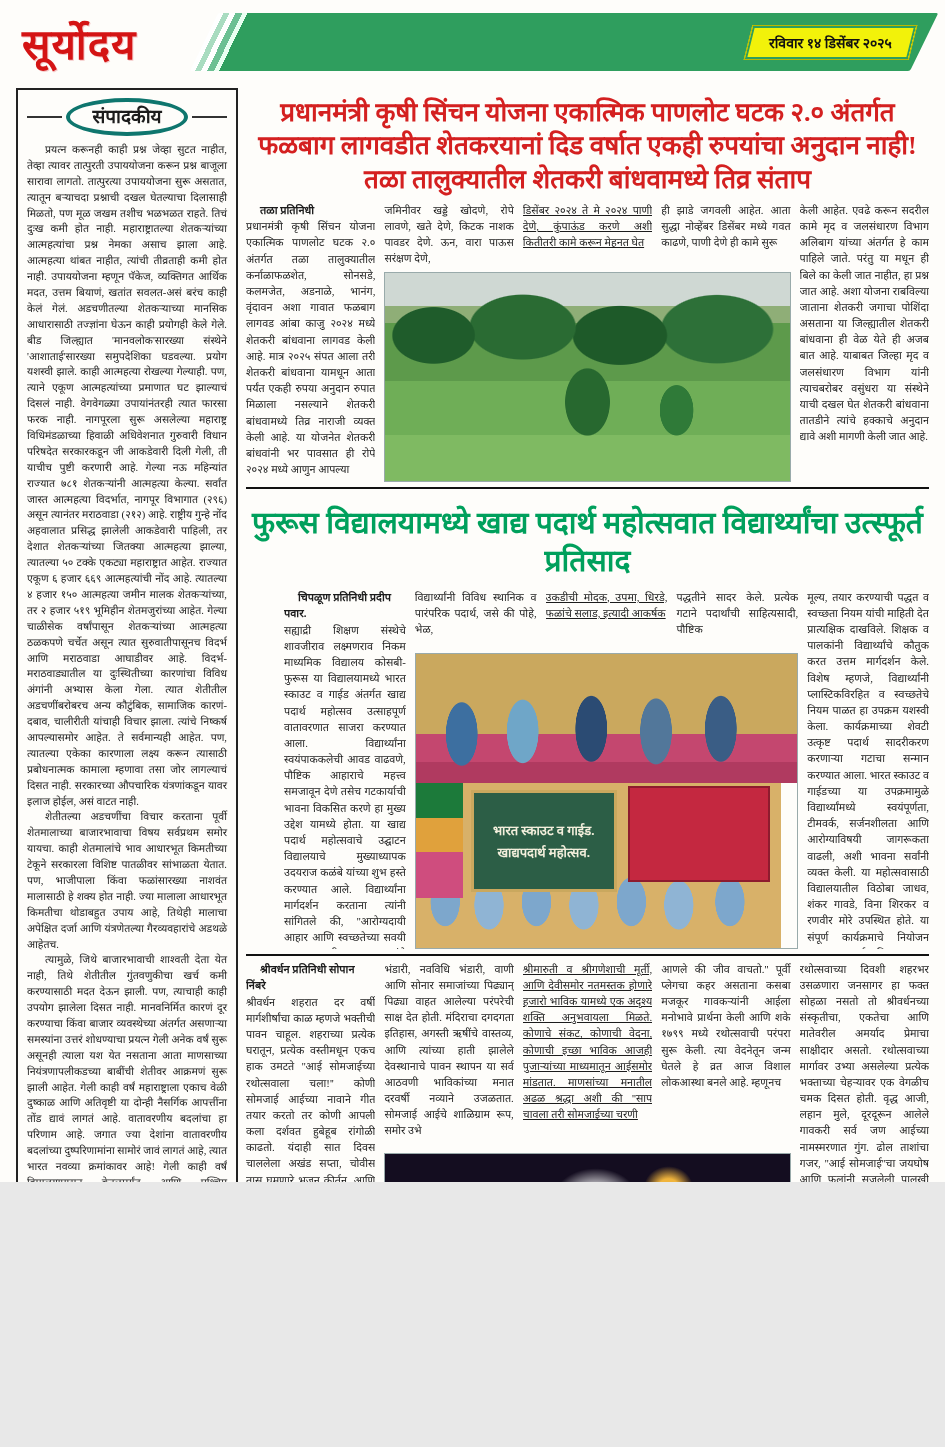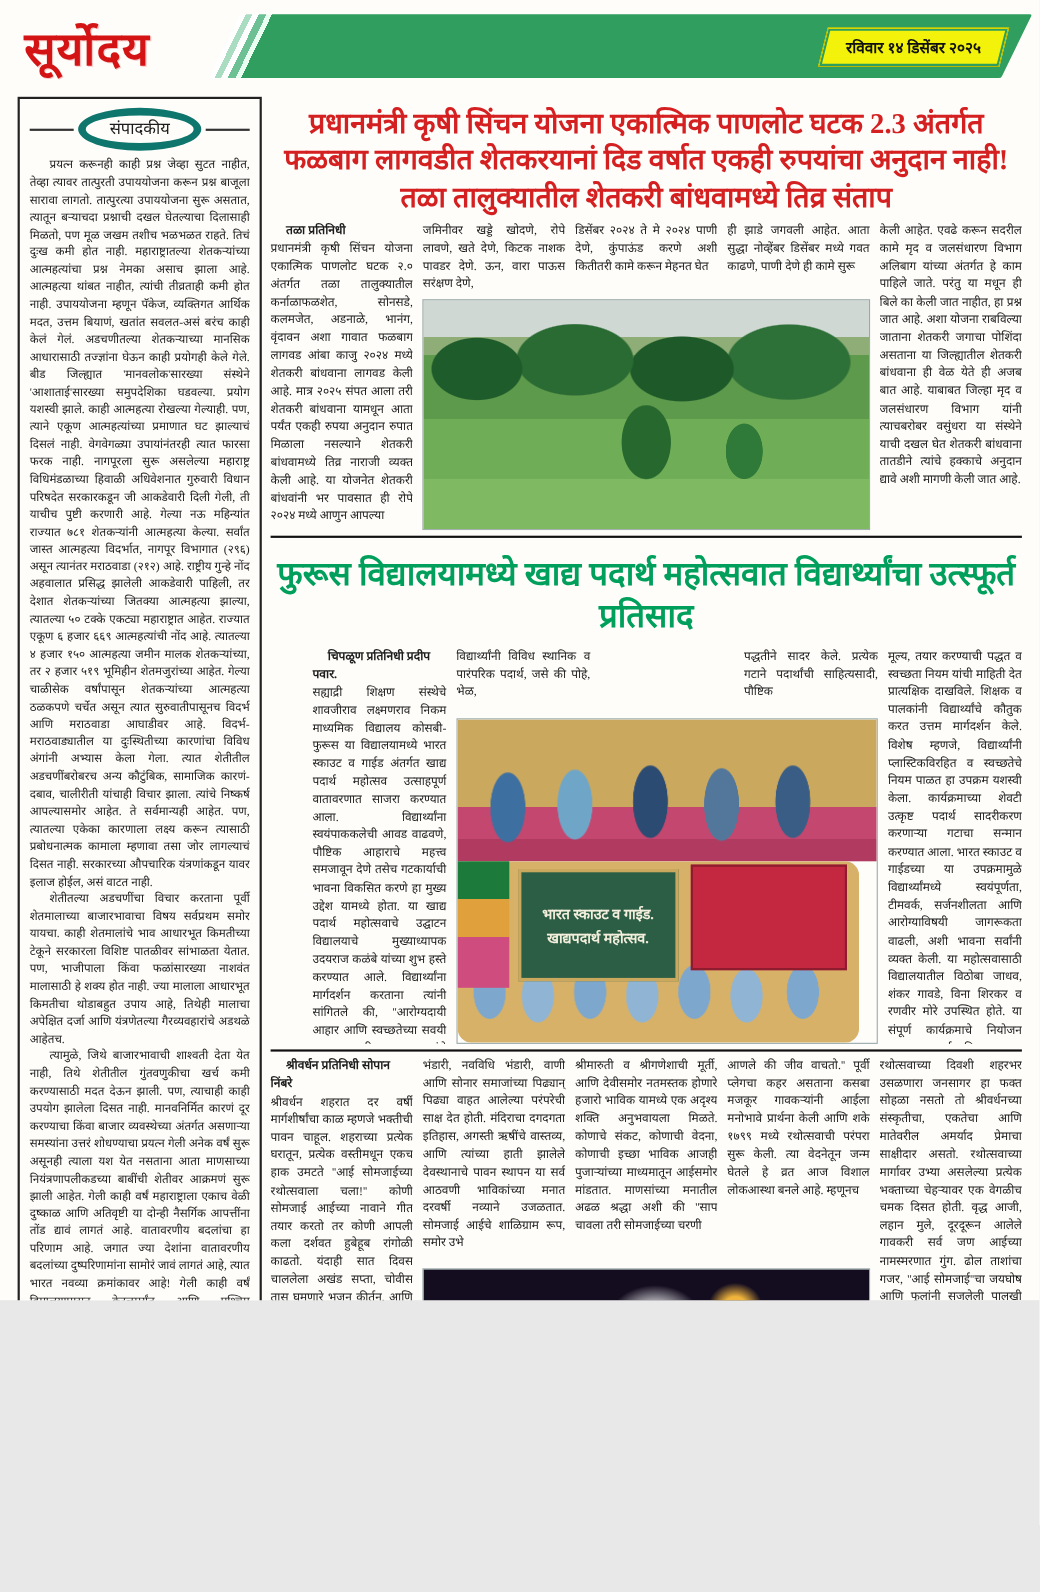--- a/index.html
+++ b/index.html
@@ -39,22 +39,22 @@
 
   
   .editorial {
     width:222px; min-width:222px; height:1246px;
     border:2px solid #222; padding:6px 9px 8px 9px;
     overflow:hidden; background:#fefdfa;
   }
   .edit-label-row { display:flex; align-items:center; gap:4px; margin:2px 0 6px 0; }
   .edit-label-row .line { flex:1; border-top:2px solid #333; }
   .edit-pill {
-    border:7px solid #0f766e; border-radius:50%;
-    padding:1px 22px 3px 22px; font-size:15px; font-weight:normal; white-space:nowrap;
+    border:4px solid #0f766e; border-radius:50%;
+    padding:1px 22px 3px 22px; font-size:19px; font-weight:bold; white-space:nowrap;
   }
   .edit-title { text-align:center; font-size:25px; font-weight:bold; margin:2px 0 8px 0; }
   .editorial p {
     font-size:10.6px; line-height:1.5; text-align:justify;
     text-indent:18px; word-break:break-word;
   }
 
   
   .main { flex:1; display:flex; flex-direction:column; }
 
@@ -69,21 +69,21 @@
     display:grid; grid-template-columns:repeat(5,1fr);
     column-gap:9px; row-gap:6px; overflow:hidden;
   }
   .abody .coltext, .abody .strip {
     font-size:10.8px; line-height:1.5; text-align:justify;
     overflow:hidden; word-break:break-word;
   }
   .byline { font-size:11px; line-height:1.5; text-indent:14px; font-weight:bold; }
   .c1 { grid-column:1; grid-row:1/3; }
   .s2 { grid-column:2; grid-row:1; }
-  .s3 { grid-column:3; grid-row:1; }
+  .s3 { grid-column:3; grid-row:1;text-decoration:underline; }
   .s4 { grid-column:4; grid-row:1; }
   .ph { grid-column:2/5; grid-row:2; }
   .c5 { grid-column:5; grid-row:1/3; }
 
   .body1 { height:280px; grid-template-rows:64px 1fr; }
   .body2 { height:360px; grid-template-rows:58px 1fr;margin-left:38px; }
   .body3 { height:382px; grid-template-rows:186px 1fr; }
   .body3 .c1, .body3 .c5 { border-bottom:3px solid #000; padding-bottom:3px; }
 
   
@@ -115,21 +115,20 @@
     position:absolute; left:0; bottom:0; right:16px; height:56%;
     background:
       radial-gradient(24px 40px at 8% 72%, #7da7cc 60%, rgba(0,0,0,0) 62%),
       radial-gradient(24px 40px at 20% 74%, #8fb4d4 60%, rgba(0,0,0,0) 62%),
       radial-gradient(24px 40px at 33% 72%, #7da7cc 60%, rgba(0,0,0,0) 62%),
       radial-gradient(24px 40px at 46% 74%, #8fb4d4 60%, rgba(0,0,0,0) 62%),
       radial-gradient(24px 40px at 59% 72%, #7da7cc 60%, rgba(0,0,0,0) 62%),
       radial-gradient(24px 40px at 72% 74%, #8fb4d4 60%, rgba(0,0,0,0) 62%),
       radial-gradient(24px 40px at 86% 72%, #7da7cc 60%, rgba(0,0,0,0) 62%),
       linear-gradient(180deg, #d8b169 0 100%);
-    border-radius: 13px;
   }
   .poster {
     position:absolute; left:0; top:0; width:13%; height:70%;
     background:linear-gradient(180deg,#1c7a3a 0 30%, #e0a13c 30% 60%, #cf4d7e 60% 100%);
   }
   .chalkboard {
     position:absolute; left:15%; top:4%; width:40%; height:62%;
     background:#2c5e46; border:3px solid #caa85e;
     display:flex; flex-direction:column; align-items:center; justify-content:center; gap:4px;
   }
@@ -176,21 +175,21 @@
         <span class="line"></span>
       </div>
       <p>प्रयत्न करूनही काही प्रश्न जेव्हा सुटत नाहीत, तेव्हा त्यावर तात्पुरती उपाययोजना करून प्रश्न बाजूला सारावा लागतो. तात्पुरत्या उपाययोजना सुरू असतात, त्यातून बऱ्याचदा प्रश्नाची दखल घेतल्याचा दिलासाही मिळतो, पण मूळ जखम तशीच भळभळत राहते. तिचं दुःख कमी होत नाही. महाराष्ट्रातल्या शेतकऱ्यांच्या आत्महत्यांचा प्रश्न नेमका असाच झाला आहे. आत्महत्या थांबत नाहीत, त्यांची तीव्रताही कमी होत नाही. उपाययोजना म्हणून पॅकेज, व्यक्तिगत आर्थिक मदत, उत्तम बियाणं, खतांत सवलत-असं बरंच काही केलं गेलं. अडचणीतल्या शेतकऱ्याच्या मानसिक आधारासाठी तज्ज्ञांना घेऊन काही प्रयोगही केले गेले. बीड जिल्ह्यात 'मानवलोक'सारख्या संस्थेने 'आशाताई'सारख्या समुपदेशिका घडवल्या. प्रयोग यशस्वी झाले. काही आत्महत्या रोखल्या गेल्याही. पण, त्याने एकूण आत्महत्यांच्या प्रमाणात घट झाल्याचं दिसलं नाही. वेगवेगळ्या उपायांनंतरही त्यात फारसा फरक नाही. नागपूरला सुरू असलेल्या महाराष्ट्र विधिमंडळाच्या हिवाळी अधिवेशनात गुरुवारी विधान परिषदेत सरकारकडून जी आकडेवारी दिली गेली, ती याचीच पुष्टी करणारी आहे. गेल्या नऊ महिन्यांत राज्यात ७८१ शेतकऱ्यांनी आत्महत्या केल्या. सर्वांत जास्त आत्महत्या विदर्भात, नागपूर विभागात (२९६) असून त्यानंतर मराठवाडा (२१२) आहे. राष्ट्रीय गुन्हे नोंद अहवालात प्रसिद्ध झालेली आकडेवारी पाहिली, तर देशात शेतकऱ्यांच्या जितक्या आत्महत्या झाल्या, त्यातल्या ५० टक्के एकट्या महाराष्ट्रात आहेत. राज्यात एकूण ६ हजार ६६९ आत्महत्यांची नोंद आहे. त्यातल्या ४ हजार १५० आत्महत्या जमीन मालक शेतकऱ्यांच्या, तर २ हजार ५१९ भूमिहीन शेतमजुरांच्या आहेत. गेल्या चाळीसेक वर्षांपासून शेतकऱ्यांच्या आत्महत्या ठळकपणे चर्चेत असून त्यात सुरुवातीपासूनच विदर्भ आणि मराठवाडा आघाडीवर आहे. विदर्भ-मराठवाड्यातील या दुःस्थितीच्या कारणांचा विविध अंगांनी अभ्यास केला गेला. त्यात शेतीतील अडचणींबरोबरच अन्य कौटुंबिक, सामाजिक कारणं-दबाव, चालीरीती यांचाही विचार झाला. त्यांचे निष्कर्ष आपल्यासमोर आहेत. ते सर्वमान्यही आहेत. पण, त्यातल्या एकेका कारणाला लक्ष्य करून त्यासाठी प्रबोधनात्मक कामाला म्हणावा तसा जोर लागल्याचं दिसत नाही. सरकारच्या औपचारिक यंत्रणांकडून यावर इलाज होईल, असं वाटत नाही.</p>
       <p>शेतीतल्या अडचणींचा विचार करताना पूर्वी शेतमालाच्या बाजारभावाचा विषय सर्वप्रथम समोर यायचा. काही शेतमालांचे भाव आधारभूत किमतीच्या टेकूने सरकारला विशिष्ट पातळीवर सांभाळता येतात. पण, भाजीपाला किंवा फळांसारख्या नाशवंत मालासाठी हे शक्य होत नाही. ज्या मालाला आधारभूत किमतीचा थोडाबहुत उपाय आहे, तिथेही मालाचा अपेक्षित दर्जा आणि यंत्रणेतल्या गैरव्यवहारांचे अडथळे आहेतच.</p>
       <p>त्यामुळे, जिथे बाजारभावाची शाश्वती देता येत नाही, तिथे शेतीतील गुंतवणुकीचा खर्च कमी करण्यासाठी मदत देऊन झाली. पण, त्याचाही काही उपयोग झालेला दिसत नाही. मानवनिर्मित कारणं दूर करण्याचा किंवा बाजार व्यवस्थेच्या अंतर्गत असणाऱ्या समस्यांना उत्तरं शोधण्याचा प्रयत्न गेली अनेक वर्षं सुरू असूनही त्याला यश येत नसताना आता माणसाच्या नियंत्रणापलीकडच्या बाबींची शेतीवर आक्रमणं सुरू झाली आहेत. गेली काही वर्षं महाराष्ट्राला एकाच वेळी दुष्काळ आणि अतिवृष्टी या दोन्ही नैसर्गिक आपत्तींना तोंड द्यावं लागतं आहे. वातावरणीय बदलांचा हा परिणाम आहे. जगात ज्या देशांना वातावरणीय बदलांच्या दुष्परिणामांना सामोरं जावं लागतं आहे, त्यात भारत नवव्या क्रमांकावर आहे! गेली काही वर्षं हिमालयापासून केरळपर्यंत आणि पश्चिम किनारपट्टीपासून पूर्व किनारपट्टीपर्यंत ढगफुटी, चक्रीवादळांचा रतीब सुरू आहे. किनारपट्टीवरच्या शेतीबरोबरच मच्छीमारांचं मोठं नुकसान होतं आहे. जगातल्या तीन अब्जांपेक्षा जास्त लोकसंख्या (सुमारे ४० टक्के) गेली ३० वर्षं तीव्र वातावरणीय बदलांनी वारंवार उद्ध्वस्त होते आहे. ही लोकसंख्या ज्या अकरा देशांत आहे, त्यातच भारत नववा आहे. कृषीप्रधान भारताला या अस्थिर वातावरणाचा विचार करून आपल्या कृषी क्षेत्रात आमूलाग्र बदल करावे लागणार आहेत. त्याची जाणीव आपल्याकडे आता दिसू लागली आहे. धोरणात्मक पातळीवर त्याच्या पर्यायांची भाषा बोलली जाऊ लागली आहे. केवळ चर्चेत न ठेवता याबाबतच्या उपाययोजना लवकर प्रत्यक्ष आणल्या नाहीत, तर येत्या काळात शेतकऱ्यांच्या आत्महत्यांचा आकडा भयावह होण्याची भीती आहे.</p>
     </aside>
 
     <main class="main">
 
       <section>
-        <h1 class="headline h1-red">प्रधानमंत्री कृषी सिंचन योजना एकात्मिक पाणलोट घटक 2.3 अंतर्गत फळबाग लागवडीत शेतकरयानां दिड वर्षात एकही रुपयांचा अनुदान नाही! तळा तालुक्यातील शेतकरी बांधवामध्ये तिव्र संताप</h1>
+        <h1 class="headline h1-red">प्रधानमंत्री कृषी सिंचन योजना एकात्मिक पाणलोट घटक २.० अंतर्गत फळबाग लागवडीत शेतकरयानां दिड वर्षात एकही रुपयांचा अनुदान नाही! तळा तालुक्यातील शेतकरी बांधवामध्ये तिव्र संताप</h1>
         <div class="abody body1">
           <div class="c1">
             <div class="byline">तळा प्रतिनिधी</div>
             <div class="coltext">प्रधानमंत्री कृषी सिंचन योजना एकात्मिक पाणलोट घटक २.० अंतर्गत तळा तालुक्यातील कर्नाळाफळशेत, सोनसडे, कलमजेत, अडनाळे, भानंग, वृंदावन अशा गावात फळबाग लागवड आंबा काजु २०२४ मध्ये शेतकरी बांधवाना लागवड केली आहे. मात्र २०२५ संपत आला तरी शेतकरी बांधवाना यामधून आता पर्यंत एकही रुपया अनुदान रुपात मिळाला नसल्याने शेतकरी बांधवामध्ये तिव्र नाराजी व्यक्त केली आहे. या योजनेत शेतकरी बांधवांनी भर पावसात ही रोपे २०२४ मध्ये आणुन आपल्या</div>
           </div>
           <div class="strip s2">जमिनीवर खड्डे खोदणे, रोपे लावणे, खते देणे, किटक नाशक पावडर देणे. ऊन, वारा पाऊस सरंक्षण देणे,</div>
           <div class="strip s3">डिसेंबर २०२४ ते मे २०२४ पाणी देणे, कुंपाऊंड करणे अशी कितीतरी कामे करून मेहनत घेत</div>
           <div class="strip s4">ही झाडे जगवली आहेत. आता सुद्धा नोव्हेंबर डिसेंबर मध्ये गवत काढणे, पाणी देणे ही कामे सुरू</div>
           <div class="photo photo1 ph"></div>
           <div class="coltext c5">केली आहेत. एवढे करून सदरील कामे मृद व जलसंधारण विभाग अलिबाग यांच्या अंतर्गत हे काम पाहिले जाते. परंतु या मधून ही बिले का केली जात नाहीत, हा प्रश्न जात आहे. अशा योजना राबविल्या जाताना शेतकरी जगाचा पोशिंदा असताना या जिल्ह्यातील शेतकरी बांधवाना ही वेळ येते ही अजब बात आहे. याबाबत जिल्हा मृद व जलसंधारण विभाग यांनी त्याचबरोबर वसुंधरा या संस्थेने याची दखल घेत शेतकरी बांधवाना तातडीने त्यांचे हक्काचे अनुदान द्यावे अशी मागणी केली जात आहे.</div>
@@ -199,20 +198,21 @@
       </section>
 
       <section>
         <h1 class="headline h2-green">फुरूस विद्यालयामध्ये खाद्य पदार्थ महोत्सवात विद्यार्थ्यांचा उत्स्फूर्त प्रतिसाद</h1>
         <div class="abody body2">
           <div class="c1">
             <div class="byline">चिपळूण प्रतिनिधी प्रदीप पवार.</div>
             <div class="coltext">सह्याद्री शिक्षण संस्थेचे शावजीराव लक्ष्मणराव निकम माध्यमिक विद्यालय कोसबी-फुरूस या विद्यालयामध्ये भारत स्काउट व गाईड अंतर्गत खाद्य पदार्थ महोत्सव उत्साहपूर्ण वातावरणात साजरा करण्यात आला. विद्यार्थ्यांना स्वयंपाककलेची आवड वाढवणे, पौष्टिक आहाराचे महत्त्व समजावून देणे तसेच गटकार्याची भावना विकसित करणे हा मुख्य उद्देश यामध्ये होता. या खाद्य पदार्थ महोत्सवाचे उद्घाटन विद्यालयाचे मुख्याध्यापक उदयराज कळंबे यांच्या शुभ हस्ते करण्यात आले. विद्यार्थ्यांना मार्गदर्शन करताना त्यांनी सांगितले की, ''आरोग्यदायी आहार आणि स्वच्छतेच्या सवयी वाढवण्यासाठी अशा उपक्रमांचे महत्त्व फार मोठे आहे.'' कार्यक्रमात स्काउट व गाईड पथकातील</div>
           </div>
           <div class="strip s2">विद्यार्थ्यांनी विविध स्थानिक व पारंपरिक पदार्थ, जसे की पोहे, भेळ,</div>
+          <div class="strip s3">उकडीची मोदक, उपमा, धिरडे, फळांचे सलाड, इत्यादी आकर्षक</div>
           <div class="strip s4">पद्धतीने सादर केले. प्रत्येक गटाने पदार्थांची साहित्यसादी, पौष्टिक</div>
           <div class="photo photo2 ph">
             <div class="p2top"></div>
             <div class="p2bottom">
               <div class="poster"></div>
               <div class="chalkboard">
                 <div>भारत स्काउट व गाईड.</div>
                 <div>खाद्यपदार्थ महोत्सव.</div>
               </div>
               <div class="redbanner"></div>

